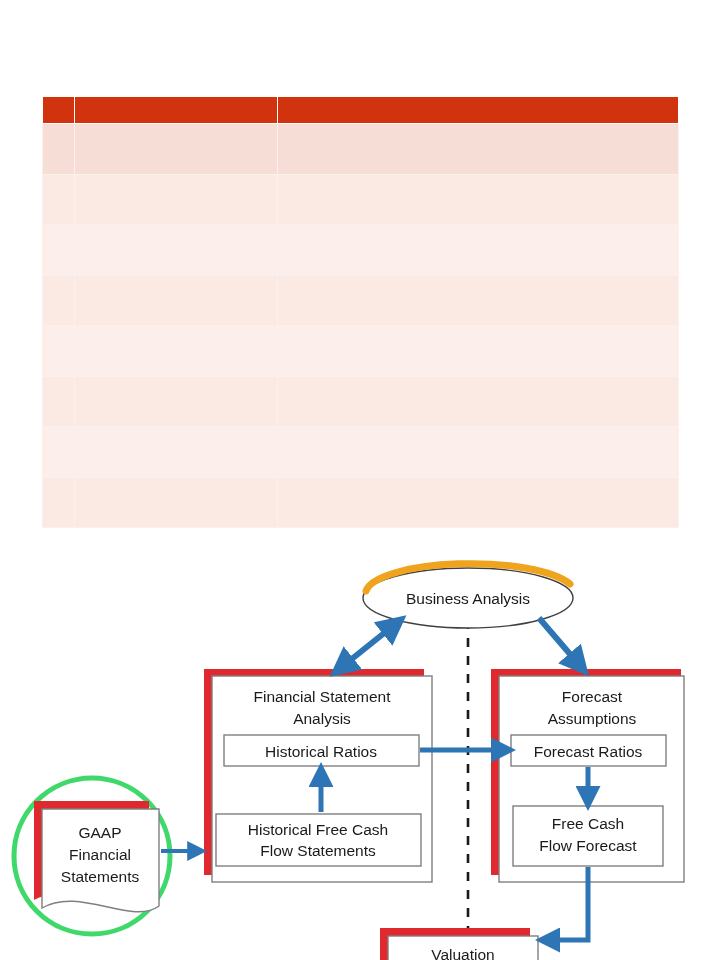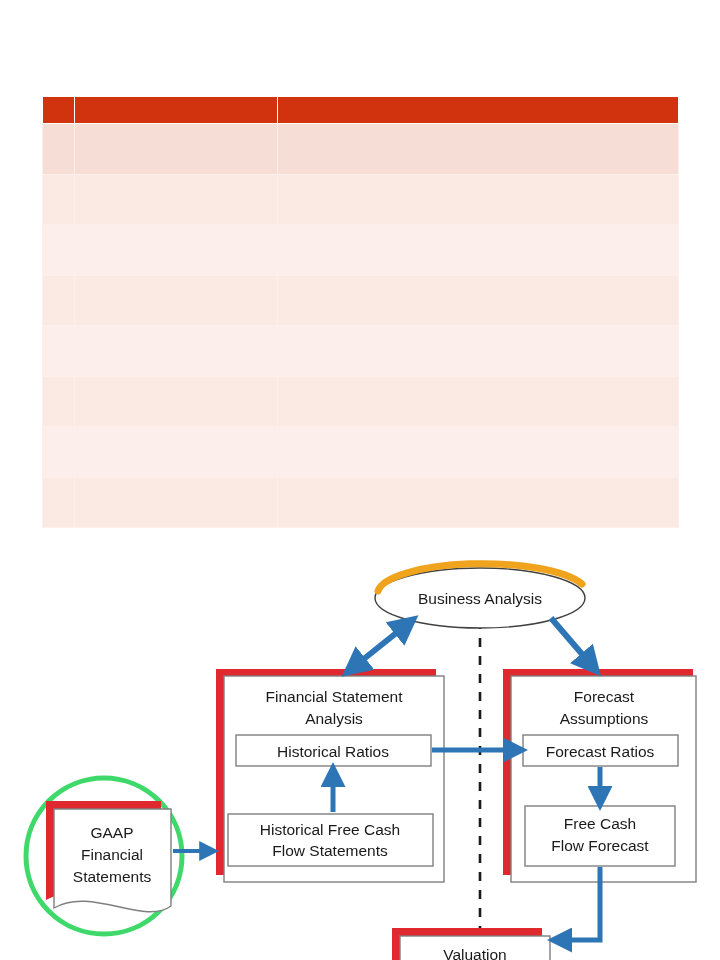--- a/index.html
+++ b/index.html
@@ -12,21 +12,21 @@
   .tbl td{padding:0;border:1px solid #fdf0ec;}
   .hdr td{background:#d1330f;height:26px;border:1px solid #ffffff;}
   .c1{width:31px;}
   .c2{width:202px;}
   .c3{width:400px;}
   .band-dark td{background:#f6ded6;}
   .band td{background:#fbeae4;}
   .band-l td{background:#fcefeb;}
 
   
-  #diagram{position:absolute;left:16px;top:548px;width:684px;height:412px;}
+  #diagram{position:absolute;left:4px;top:548px;width:684px;height:412px;}
   #diagram svg{display:block;}
 
   .lbl{font-family:"Liberation Sans","DejaVu Sans",sans-serif;
        fill:#1a1a1a;text-anchor:middle;}
   .lbl-16{font-size:15.5px;}
 </style>
 </head>
 <body>
 
 <div id="table-region">

